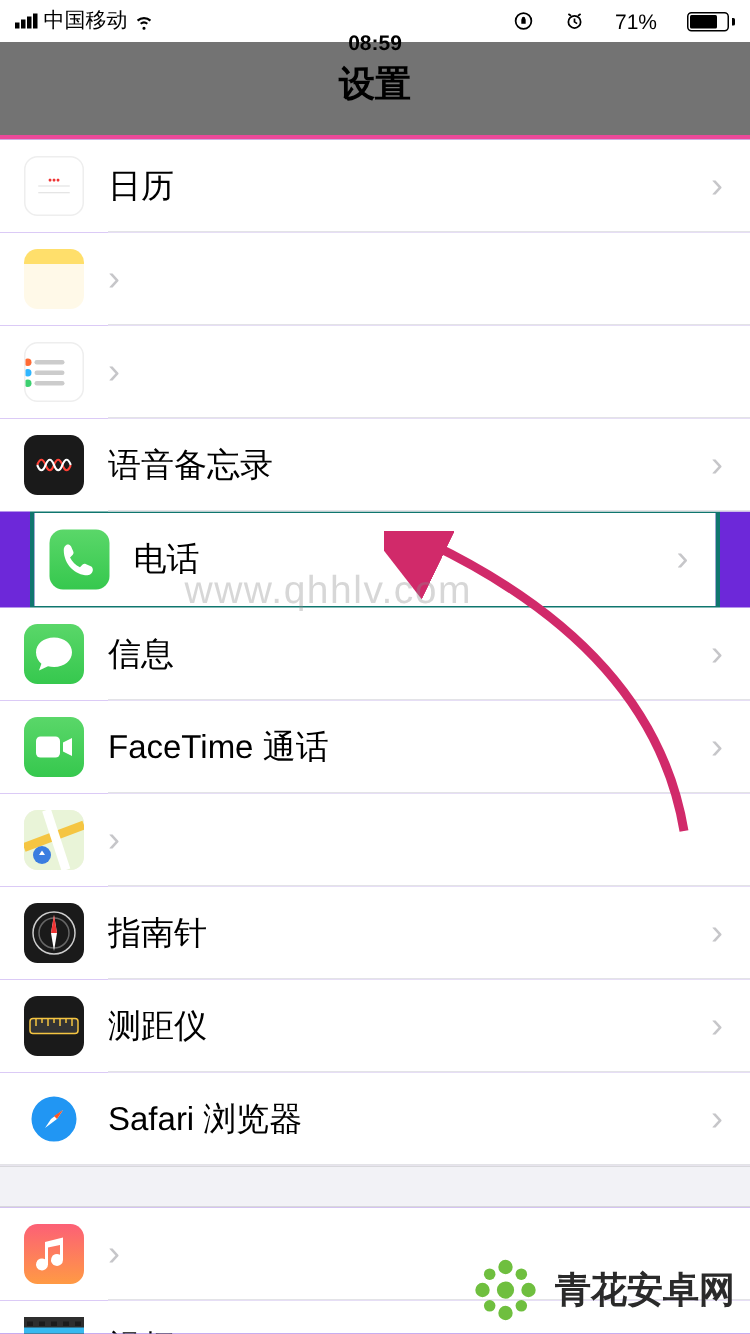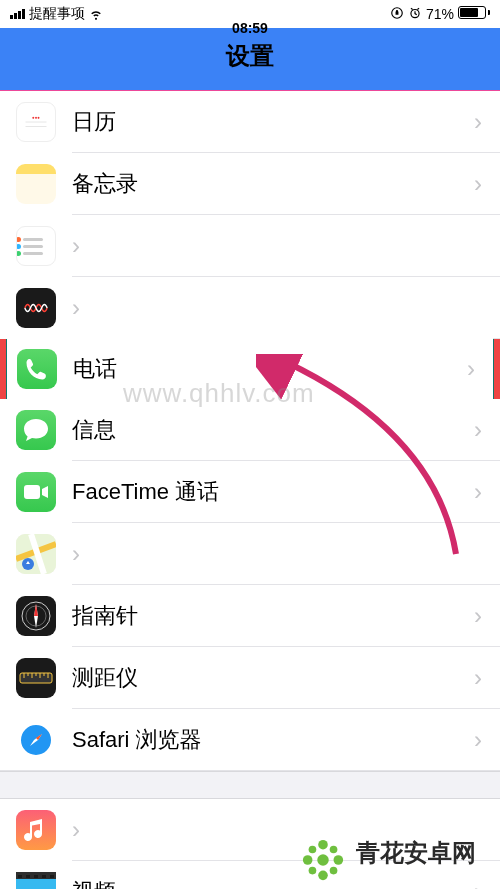--- a/index.html
+++ b/index.html
@@ -15,37 +15,37 @@
       height: 28px;
       background: #fff;
       display: flex;
       align-items: center;
       justify-content: space-between;
       padding: 0 10px;
       font-size: 14px;
       font-weight: 500;
     }
     .status-left { display: flex; align-items: center; gap: 4px; }
-    .status-right { display: flex; align-items: flex-start; gap: 4px; }
+    .status-right { display: flex; align-items: center; gap: 20px; }
     .signal-bars { display: inline-flex; align-items: flex-end; gap: 1px; }
     .signal-bars span { width: 3px; background: #000; }
     .signal-bars span:nth-child(1){height:4px}
     .signal-bars span:nth-child(2){height:6px}
     .signal-bars span:nth-child(3){height:8px}
     .signal-bars span:nth-child(4){height:10px}
     .wifi-icon { width:14px; height:14px; }
     .status-center { position:absolute; left:50%; transform:translateX(-50%); font-weight:600;margin-top:28px;}
     .nav-header {
-      background: #3b82f6;
+      background: #737373;
       text-align: center;
       padding: 12px 0 18px 0;
-      border-bottom: 1px solid #ec4899;
+      border-bottom: 3px solid #ec4899;
     }
     .nav-title { font-size: 24px; font-weight: 600; }
-    .list-group { background:#ef4444; }
+    .list-group { background:#6d28d9; }
     .separator { height: 28px; background:#f2f2f6; border-top:1px solid #d8d8dc; border-bottom:1px solid #d8d8dc;}
     .row {
       display: flex;
       align-items: center;
       height: 62px;
       padding: 0 18px 0 16px;
       position: relative;
       background:#fff;
     }
     .row + .row::before,
@@ -66,22 +66,22 @@
       overflow:hidden;
       position:relative;
     }
     .row-label { font-size: 22px; color:#000; flex:1; }
     .chevron {
       color:#c6c6c9;
       font-size: 24px;
       font-weight: 300;
     }
     .highlight-box {
-      border: 1px solid #0f766e;
-      margin: -2px 6px;
+      border: 3px solid #0f766e;
+      margin: -2px 20px;
     }
     .highlight-box .row { height: 62px; }
     .highlight-box .row::after { display:none; }
     .arrow-overlay {
       position:absolute;
       pointer-events:none;
       width: 216px; height: 206px;
       right: 28px; top: 354px;
     }
     
@@ -89,22 +89,22 @@
       position:absolute;
       top: 378px; left: 123px;
       font-size: 26px; color: rgba(140,140,140,0.35);
       letter-spacing: 1px;
       transform: rotate(0deg);
       pointer-events:none;
       font-family: Arial, sans-serif;
     }
     .bottom-logo {
       position:absolute;
-      right: 24px; bottom: 6px;
-      display:flex; align-items:flex-start; gap:10px;
+      right: 10px; bottom: 6px;
+      display:flex; align-items:center; gap:10px;
       pointer-events:none;
     }
     .bottom-logo-text { font-size: 24px; font-weight:700; color:#2a2a2a;}
     .lock-icon { width:14px;height:14px; }
     .alarm-icon { width:14px;height:14px; }
     .battery {
       display:inline-flex; align-items:center; gap:2px;
     }
     .battery-body {
       width: 28px; height: 13px; border:1px solid #000; border-radius:3px;
@@ -138,21 +138,21 @@
 <body>
 
 <div class="status-bar">
   <div class="status-left">
     <span class="signal-bars">
         <span></span>
         <span></span>
         <span></span>
         <span></span>
       </span>
-    <span>提醒事项</span>
+    <span>中国移动</span>
     <svg class="wifi-icon" viewBox="0 0 24 24">
         <path d="M12 18.5a1.8 1.8 0 100 3.6 1.8 1.8 0 000-3.6zm-4.6-4.2a7 7 0 019.2 0l-1.7 1.8a4.5 4.5 0 00-5.8 0zm-3.6-3.6a12 12 0 0116.4 0l-1.7 1.8a9.5 9.5 0 00-13 0z" fill="#000"></path>
       </svg>
   </div>
   <div class="status-center">08:59</div>
   <div class="status-right">
     <svg class="lock-icon" viewBox="0 0 24 24">
         <circle cx="12" cy="12" r="9" fill="none" stroke="#000" stroke-width="2"></circle>
         <path d="M10 10v-1a2 2 0 114 0v1h.5v5h-5v-5z" fill="#000"></path>
       </svg>
@@ -184,40 +184,40 @@
           <line x1="6" y1="20" x2="34" y2="20" stroke="#ddd"></line>
           <line x1="6" y1="26" x2="34" y2="26" stroke="#ddd"></line>
         </svg>
     </div>
     <span class="row-label">日历</span>
     <span class="chevron">›</span>
   </div>
 
   <div class="row">
     <div class="app-icon ic-notes"></div>
-    <span class="row-label">备忘录</span>
     <span class="chevron">›</span>
   </div>
 
   <div class="row">
     <div class="app-icon ic-rem">
         <span></span>
         <span></span>
         <span></span>
       </div>
     <span class="chevron">›</span>
   </div>
 
   <div class="row">
     <div class="app-icon ic-voice">
       <svg viewBox="0 0 40 40">
           <path d="M4 20 Q8 10 12 20 T20 20 T28 20 T36 20" stroke="#ff4136" stroke-width="2" fill="none"></path>
           <path d="M4 20 Q8 30 12 20 T20 20 T28 20 T36 20" stroke="#fff" stroke-width="2" fill="none"></path>
         </svg>
     </div>
+    <span class="row-label">语音备忘录</span>
     <span class="chevron">›</span>
   </div>
 
   <div class="highlight-box">
     <div class="row" style="padding-left:10px">
       <div class="app-icon ic-phone">
         <svg viewBox="0 0 40 40">
             <path d="M12 10c1 0 2 .4 2.4 1.4l1.5 3.4c.3.7.1 1.5-.4 2l-1.8 1.8c1.4 2.9 3.7 5.2 6.6 6.6l1.8-1.8c.5-.5 1.3-.7 2-.4l3.4 1.5c1 .4 1.4 1.4 1.4 2.4 0 2-1.6 3.6-3.6 3.6C17 30.5 9.5 23 9.5 13.6c0-2 1.6-3.6 2.5-3.6z" fill="#fff"></path>
           </svg>
       </div>

